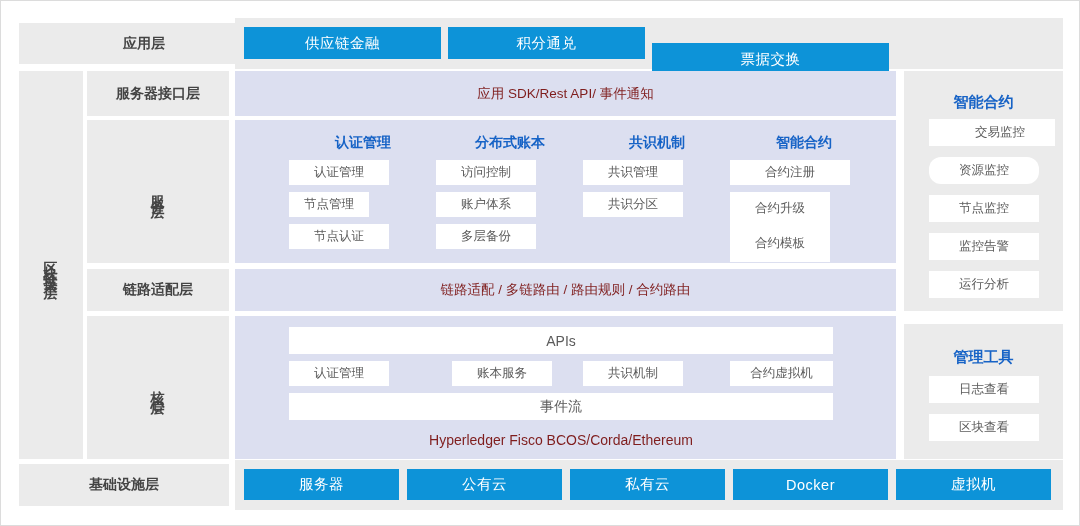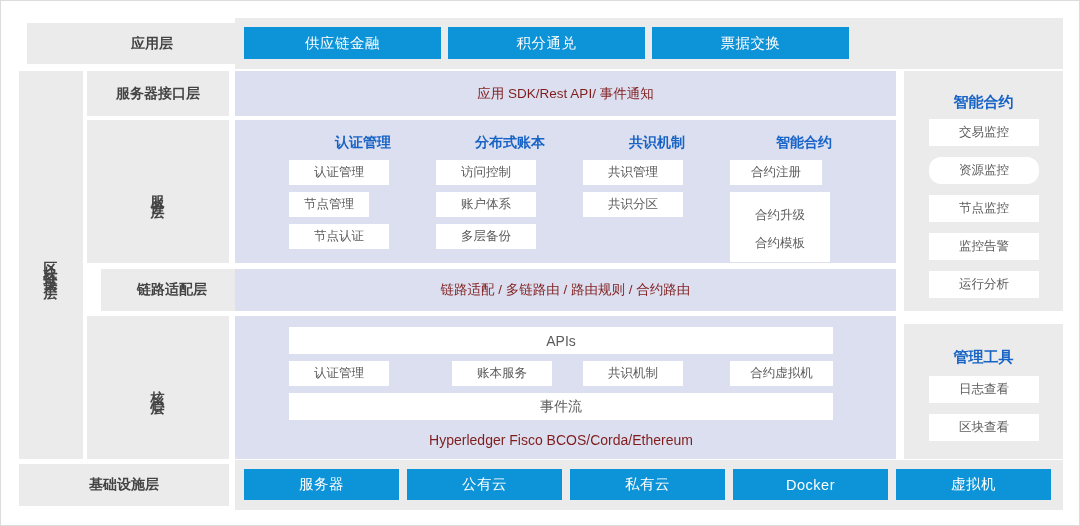--- a/index.html
+++ b/index.html
@@ -92,32 +92,32 @@
     font-size: 12.5px;
     width: 100%;
     height: 27px;
   }
 </style>
 </head>
 <body>
 
 <div id="page">
 
-  <div class="abs gray-box" style="left:26px; top:22px; width:250px; height:41px;">
+  <div class="abs gray-box" style="left:18px; top:22px; width:250px; height:41px;">
     <span>应用层</span>
   </div>
 
   <div class="abs" style="left:234px; top:17px; width:828px; height:51px; background:#ebebeb;">
     <div class="abs blue-btn" style="left:9px; top:9px; width:197px; height:32px;">
       <span>供应链金融</span>
     </div>
     <div class="abs blue-btn" style="left:213px; top:9px; width:197px; height:32px;">
       <span>积分通兑</span>
     </div>
-    <div class="abs blue-btn" style="left:417px; top:9px; width:197px; height:32px;">
+    <div class="abs blue-btn" style="left:417px; top:25px; width:237px; height:32px;">
       <span>票据交换</span>
     </div>
   </div>
 
   <div class="abs gray-box" style="left:18px; top:70px; width:64px; height:388px;">
     <span class="vlabel">区块链技术层</span>
   </div>
 
   <div class="abs gray-box" style="left:86px; top:70px; width:142px; height:45px;">
     <span>服务器接口层</span>
@@ -164,32 +164,32 @@
     <div class="abs white-chip" style="left:348px; top:40px; width:100px; height:25px;">
       <span>共识管理</span>
     </div>
     <div class="abs white-chip" style="left:348px; top:72px; width:100px; height:25px;">
       <span>共识分区</span>
     </div>
 
     <div class="abs col-head" style="left:495px; top:15px; width:148px;">
       <span>智能合约</span>
     </div>
-    <div class="abs white-chip" style="left:495px; top:40px; width:92px; height:25px;">
+    <div class="abs white-chip" style="left:495px; top:40px; width:120px; height:25px;">
       <span>合约注册</span>
     </div>
-    <div class="abs white-chip" style="left:495px; top:72px; width:100px; height:32px;align-items:flex-end;">
+    <div class="abs white-chip" style="left:495px; top:72px; width:100px; height:32px;">
       <span>合约升级</span>
     </div>
     <div class="abs white-chip" style="left:495px; top:104px; width:100px; height:38px;">
       <span>合约模板</span>
     </div>
   </div>
 
-  <div class="abs gray-box" style="left:100px; top:268px; width:142px; height:42px;">
+  <div class="abs gray-box" style="left:86px; top:268px; width:142px; height:42px;">
     <span>链路适配层</span>
   </div>
   <div class="abs lav-box band-text" style="left:234px; top:268px; width:661px; height:42px;">
     <span>链路适配 / 多链路由 / 路由规则 / 合约路由</span>
   </div>
 
   <div class="abs gray-box" style="left:86px; top:315px; width:142px; height:143px;">
     <span class="vlabel">核心层</span>
   </div>
 
@@ -241,21 +241,21 @@
     <div class="abs blue-btn" style="left:661px; top:9px; width:155px; height:31px;">
       <span>虚拟机</span>
     </div>
   </div>
 
   <div class="abs" style="left:903px; top:70px; width:159px; height:240px; background:#ebebeb;">
     <div class="abs panel-title" style="left:0; top:23px; width:159px;">
       <span>智能合约</span>
     </div>
     <div class="abs" style="left:25px; top:48px; width:110px;">
-      <div class="stack-chip" style="margin-bottom:11px;">
+      <div class="stack-chip" style="margin-bottom:11px;padding-left:16px;">
         <span>交易监控</span>
       </div>
       <div class="stack-chip" style="margin-bottom:11px;border-radius:12px;">
         <span>资源监控</span>
       </div>
       <div class="stack-chip" style="margin-bottom:11px;">
         <span>节点监控</span>
       </div>
       <div class="stack-chip" style="margin-bottom:11px;text-align:right;">
         <span>监控告警</span>

